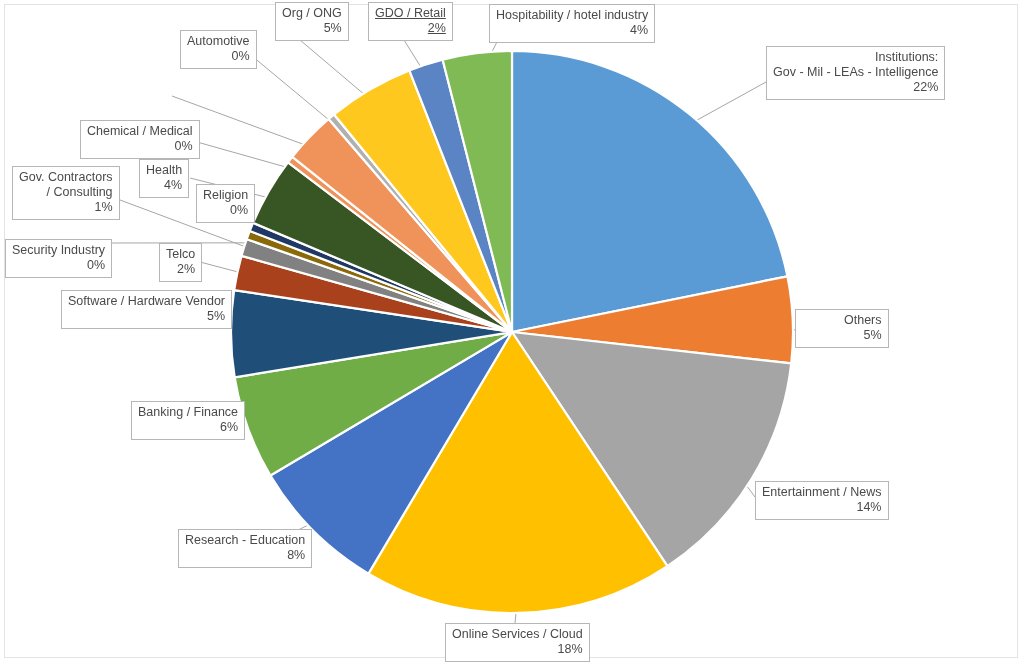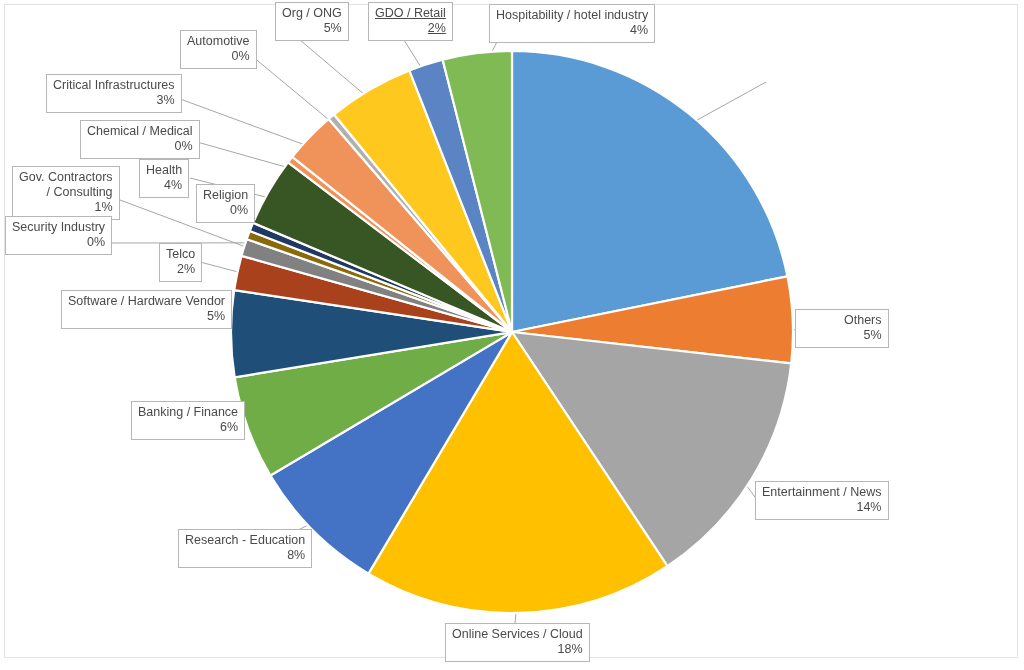--- a/index.html
+++ b/index.html
@@ -92,20 +92,25 @@
         <path d="M 512 332 L 253.07 222.85 A 281 281 0 0 1 288.01 162.33 Z" fill="#375623" stroke="#ffffff" stroke-width="2.2" stroke-linejoin="round"></path>
         <path d="M 512 332 L 288.01 162.33 A 281 281 0 0 1 292.31 156.80 Z" fill="#F0935B" stroke="#ffffff" stroke-width="2.2" stroke-linejoin="round"></path>
         <path d="M 512 332 L 292.31 156.80 A 281 281 0 0 1 328.71 119.01 Z" fill="#F0935B" stroke="#ffffff" stroke-width="2.2" stroke-linejoin="round"></path>
         <path d="M 512 332 L 328.71 119.01 A 281 281 0 0 1 334.07 114.51 Z" fill="#B0B0B0" stroke="#ffffff" stroke-width="2.2" stroke-linejoin="round"></path>
         <path d="M 512 332 L 334.07 114.51 A 281 281 0 0 1 409.34 70.42 Z" fill="#FFC81E" stroke="#ffffff" stroke-width="2.2" stroke-linejoin="round"></path>
         <path d="M 512 332 L 409.34 70.42 A 281 281 0 0 1 442.66 59.69 Z" fill="#5B84C4" stroke="#ffffff" stroke-width="2.2" stroke-linejoin="round"></path>
         <path d="M 512 332 L 442.66 59.69 A 281 281 0 0 1 512.00 51.00 Z" fill="#80BA55" stroke="#ffffff" stroke-width="2.2" stroke-linejoin="round"></path>
       </g>
   </svg>
 
+  <div class="callout" style="left:766px; top:46px;">
+    <span class="cl-name">Institutions:</span>
+    <span class="cl-name">Gov - Mil - LEAs - Intelligence</span>
+    <span class="cl-pct">22%</span>
+  </div>
 
   <div class="callout" style="left:795px; top:309px;padding-left:48px;">
     <span class="cl-name">Others</span>
     <span class="cl-pct">5%</span>
   </div>
 
   <div class="callout" style="left:755px; top:481px;">
     <span class="cl-name">Entertainment / News</span>
     <span class="cl-pct">14%</span>
   </div>
@@ -134,44 +139,40 @@
     <span class="cl-name">Telco</span>
     <span class="cl-pct">2%</span>
   </div>
 
   <div class="callout" style="left:12px; top:166px;">
     <span class="cl-name">Gov. Contractors</span>
     <span class="cl-name">/ Consulting</span>
     <span class="cl-pct">1%</span>
   </div>
 
-  <div class="callout" style="left:5px; top:216px;">
+  <div class="callout" style="left:5px; top:239px;">
     <span class="cl-name">Security Industry</span>
     <span class="cl-pct">0%</span>
   </div>
 
   <div class="callout" style="left:196px; top:184px;">
     <span class="cl-name">Religion</span>
     <span class="cl-pct">0%</span>
   </div>
 
   <div class="callout" style="left:139px; top:159px;">
     <span class="cl-name">Health</span>
     <span class="cl-pct">4%</span>
   </div>
 
   <div class="callout" style="left:80px; top:120px;">
     <span class="cl-name">Chemical / Medical</span>
     <span class="cl-pct">0%</span>
   </div>
 
-  <div class="callout" style="left:46px; top:74px;">
-    <span class="cl-name">Critical Infrastructures</span>
-    <span class="cl-pct">3%</span>
-  </div>
 
   <div class="callout" style="left:180px; top:30px;">
     <span class="cl-name">Automotive</span>
     <span class="cl-pct">0%</span>
   </div>
 
   <div class="callout" style="left:275px; top:2px;">
     <span class="cl-name">Org / ONG</span>
     <span class="cl-pct">5%</span>
   </div>

